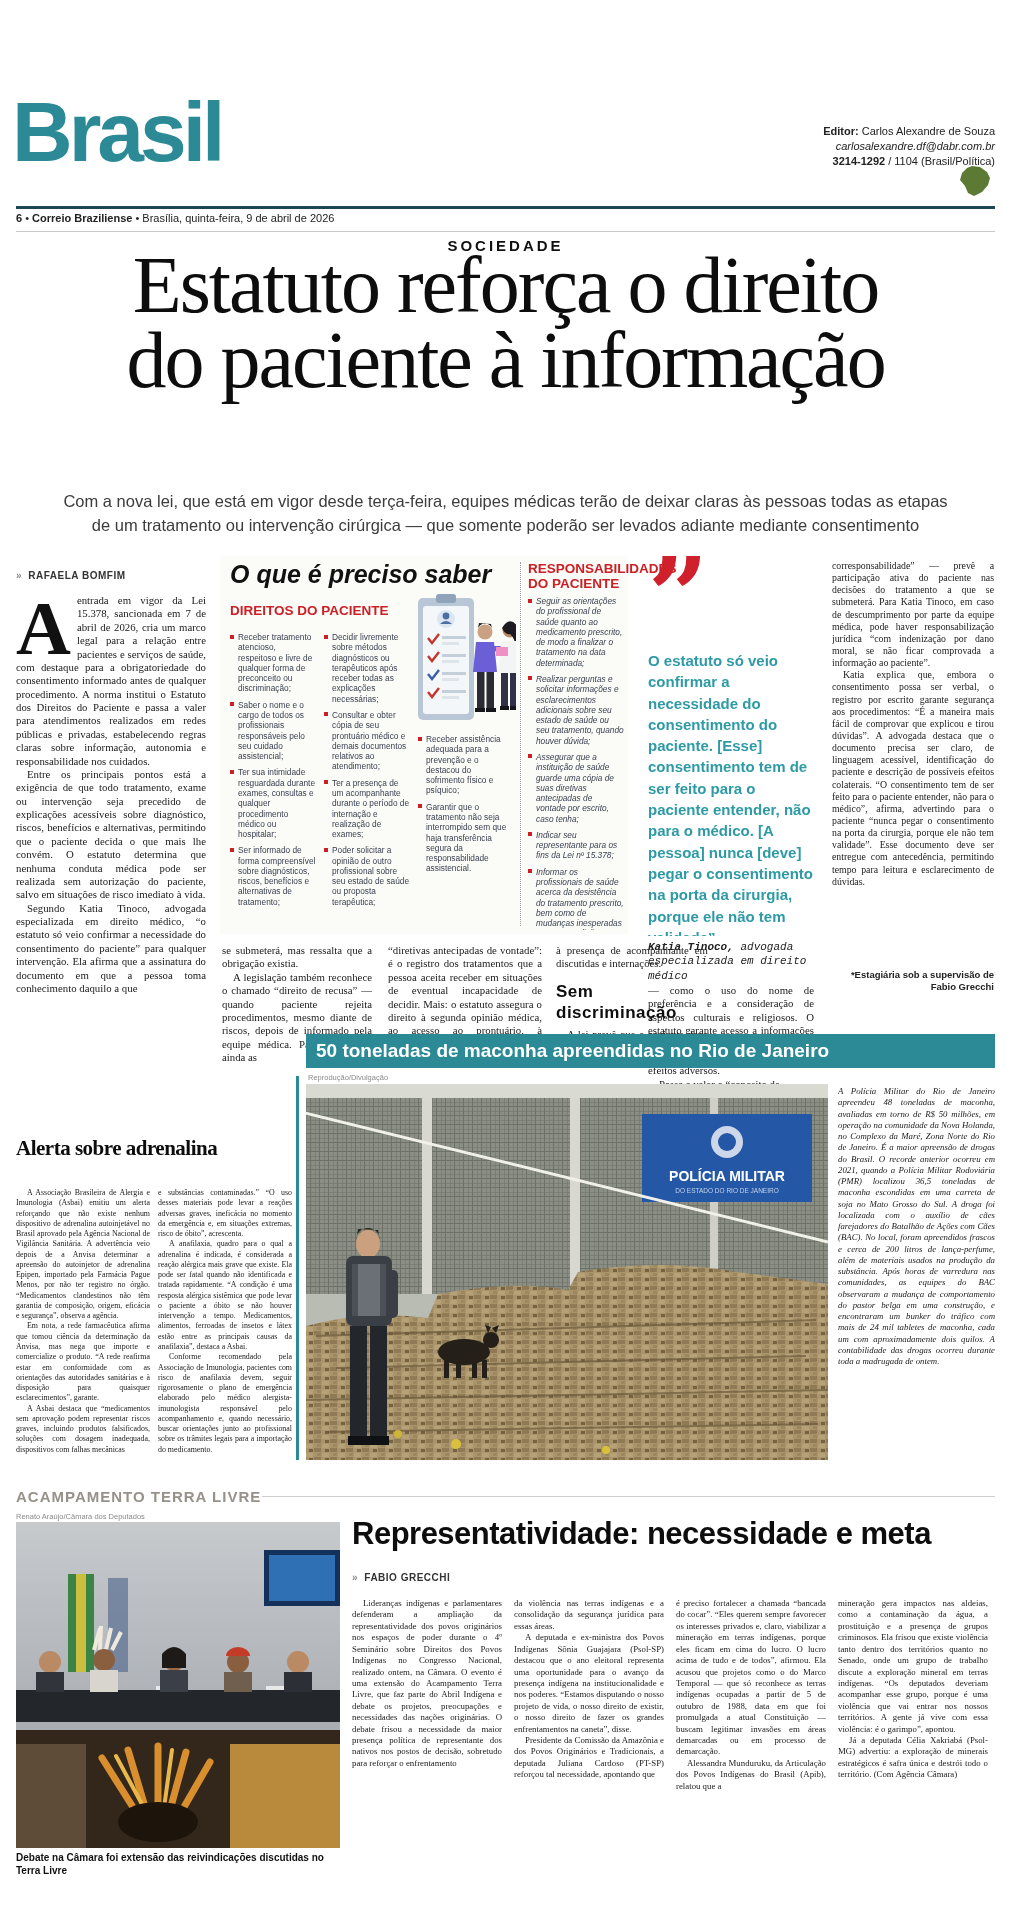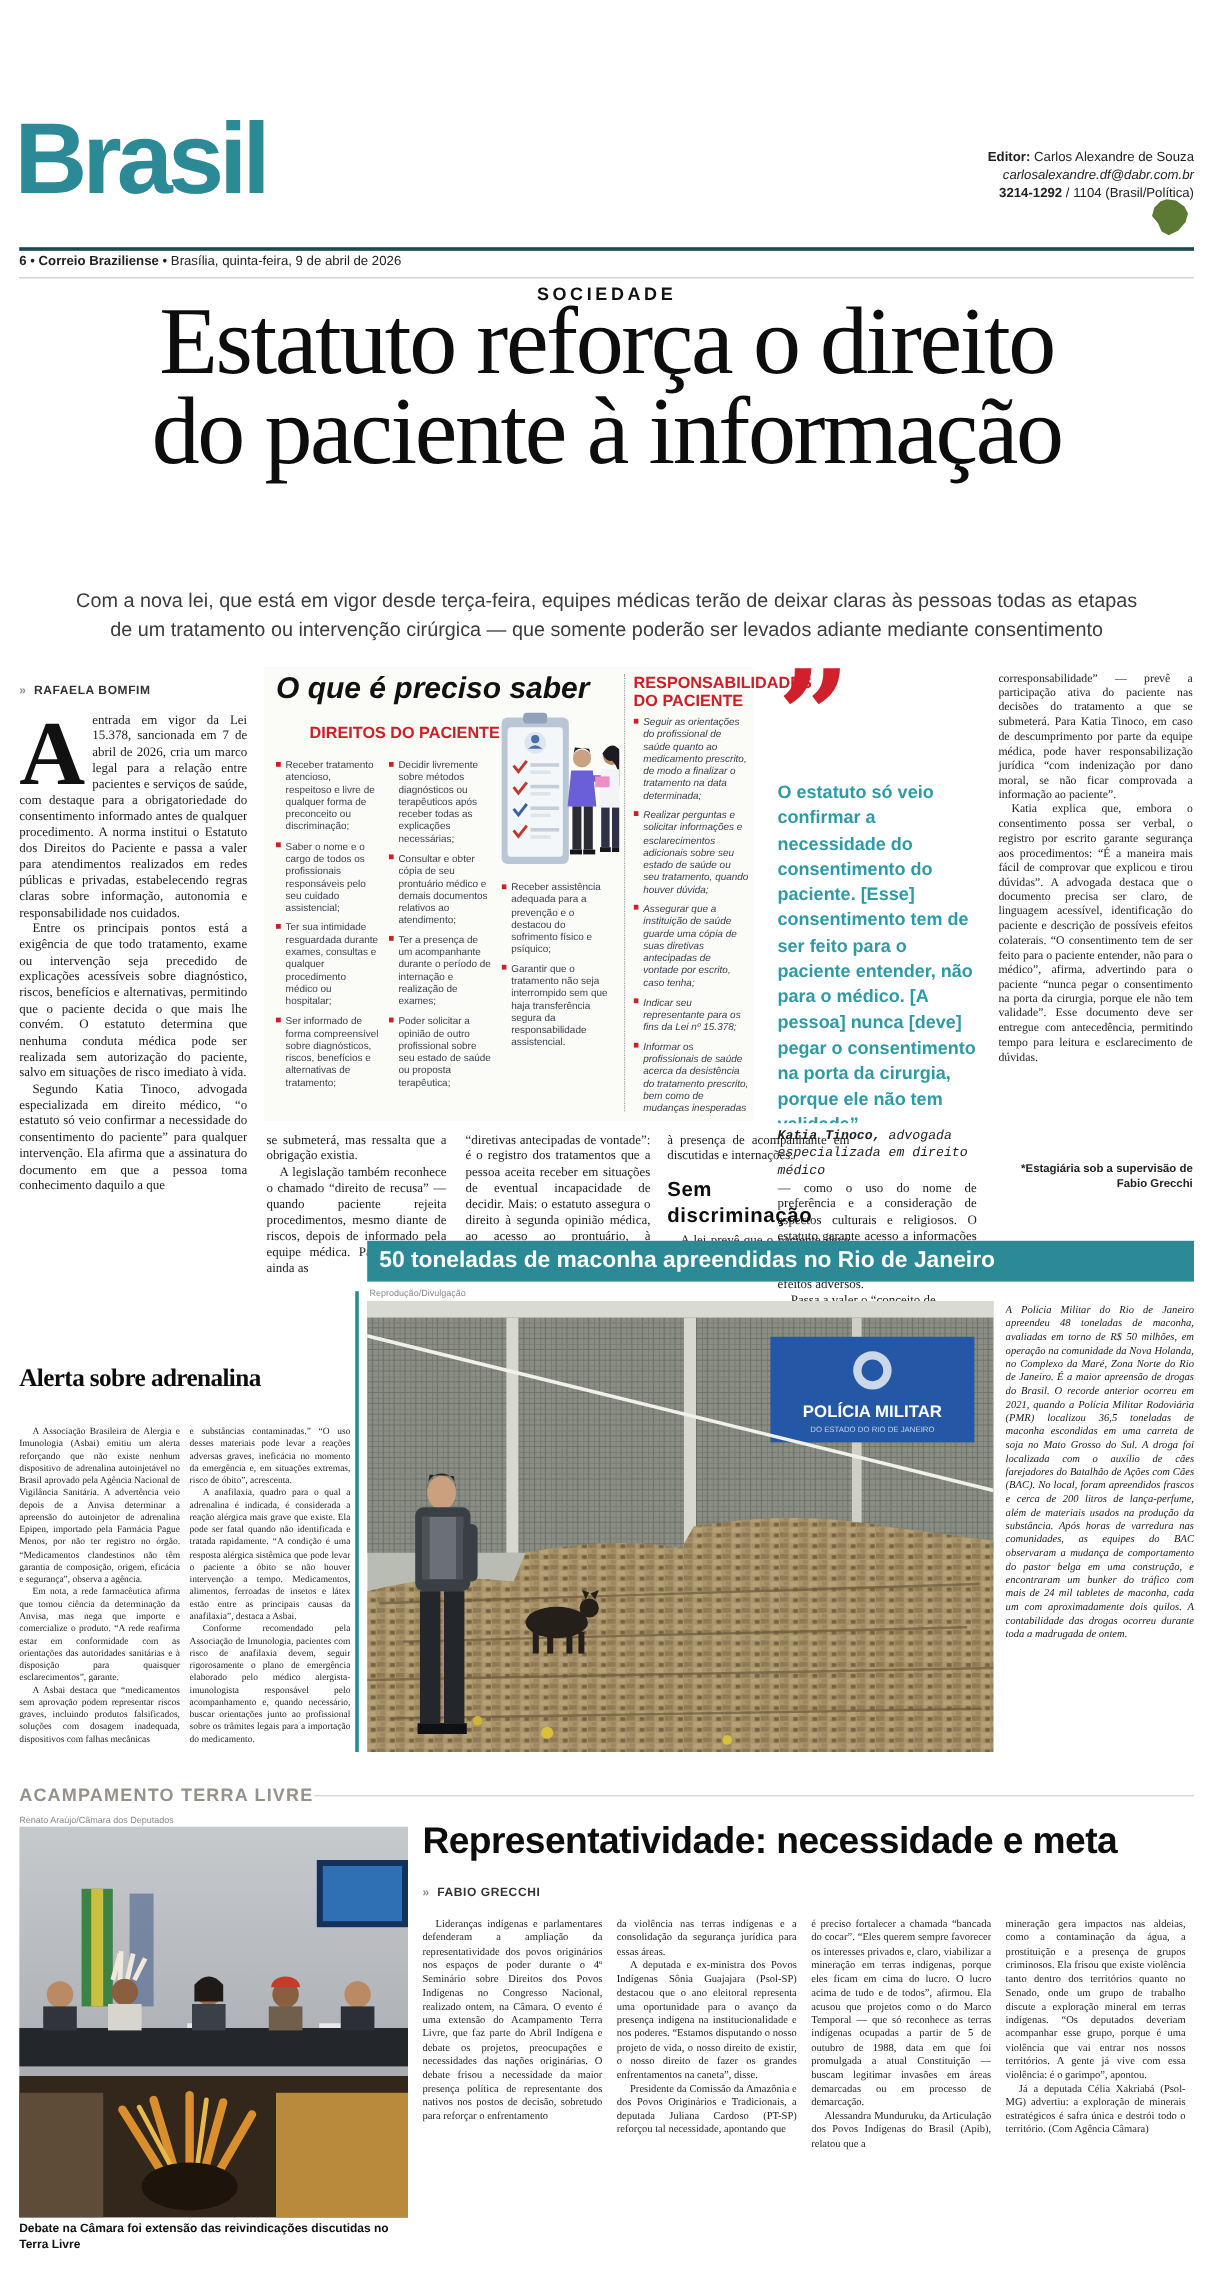--- a/index.html
+++ b/index.html
@@ -128,21 +128,21 @@
 
   <div class="abs bcol main-col" style="left:16px;top:594px;width:190px;height:538px;">
     <p><span class="dropcap">A</span><span>entrada em vigor da Lei 15.378, sancionada em 7 de abril de 2026, cria um marco legal para a relação entre pacientes e serviços de saúde, com destaque para a obrigatoriedade do consentimento informado antes de qualquer procedimento. A norma institui o Estatuto dos Direitos do Paciente e passa a valer para atendimentos realizados em redes públicas e privadas, estabelecendo regras claras sobre informação, autonomia e responsabilidade nos cuidados.</span></p>
     <p>Entre os principais pontos está a exigência de que todo tratamento, exame ou intervenção seja precedido de explicações acessíveis sobre diagnóstico, riscos, benefícios e alternativas, permitindo que o paciente decida o que mais lhe convém. O estatuto determina que nenhuma conduta médica pode ser realizada sem autorização do paciente, salvo em situações de risco imediato à vida.</p>
     <p>Segundo Katia Tinoco, advogada especializada em direito médico, “o estatuto só veio confirmar a necessidade do consentimento do paciente” para qualquer intervenção. Ela afirma que a assinatura do documento em que a pessoa toma conhecimento daquilo a que</p>
   </div>
 
   <div class="abs infobox">
     <div class="abs ib-title">O que é preciso saber</div>
 
-    <div class="abs ib-red" style="left:10px;top:48px;width:200px;margin-left:28px;">DIREITOS DO PACIENTE</div>
+    <div class="abs ib-red" style="left:10px;top:48px;width:200px;">DIREITOS DO PACIENTE</div>
 
     <div class="abs ib-list" style="left:10px;top:76px;width:86px;height:296px;">
       <div class="ib-item">
           <span class="ib-sq"></span>
           <span>Receber tratamento atencioso, respeitoso e livre de qualquer forma de preconceito ou discriminação;</span>
         </div>
       <div class="ib-item">
           <span class="ib-sq"></span>
           <span>Saber o nome e o cargo de todos os profissionais responsáveis pelo seu cuidado assistencial;</span>
         </div>

